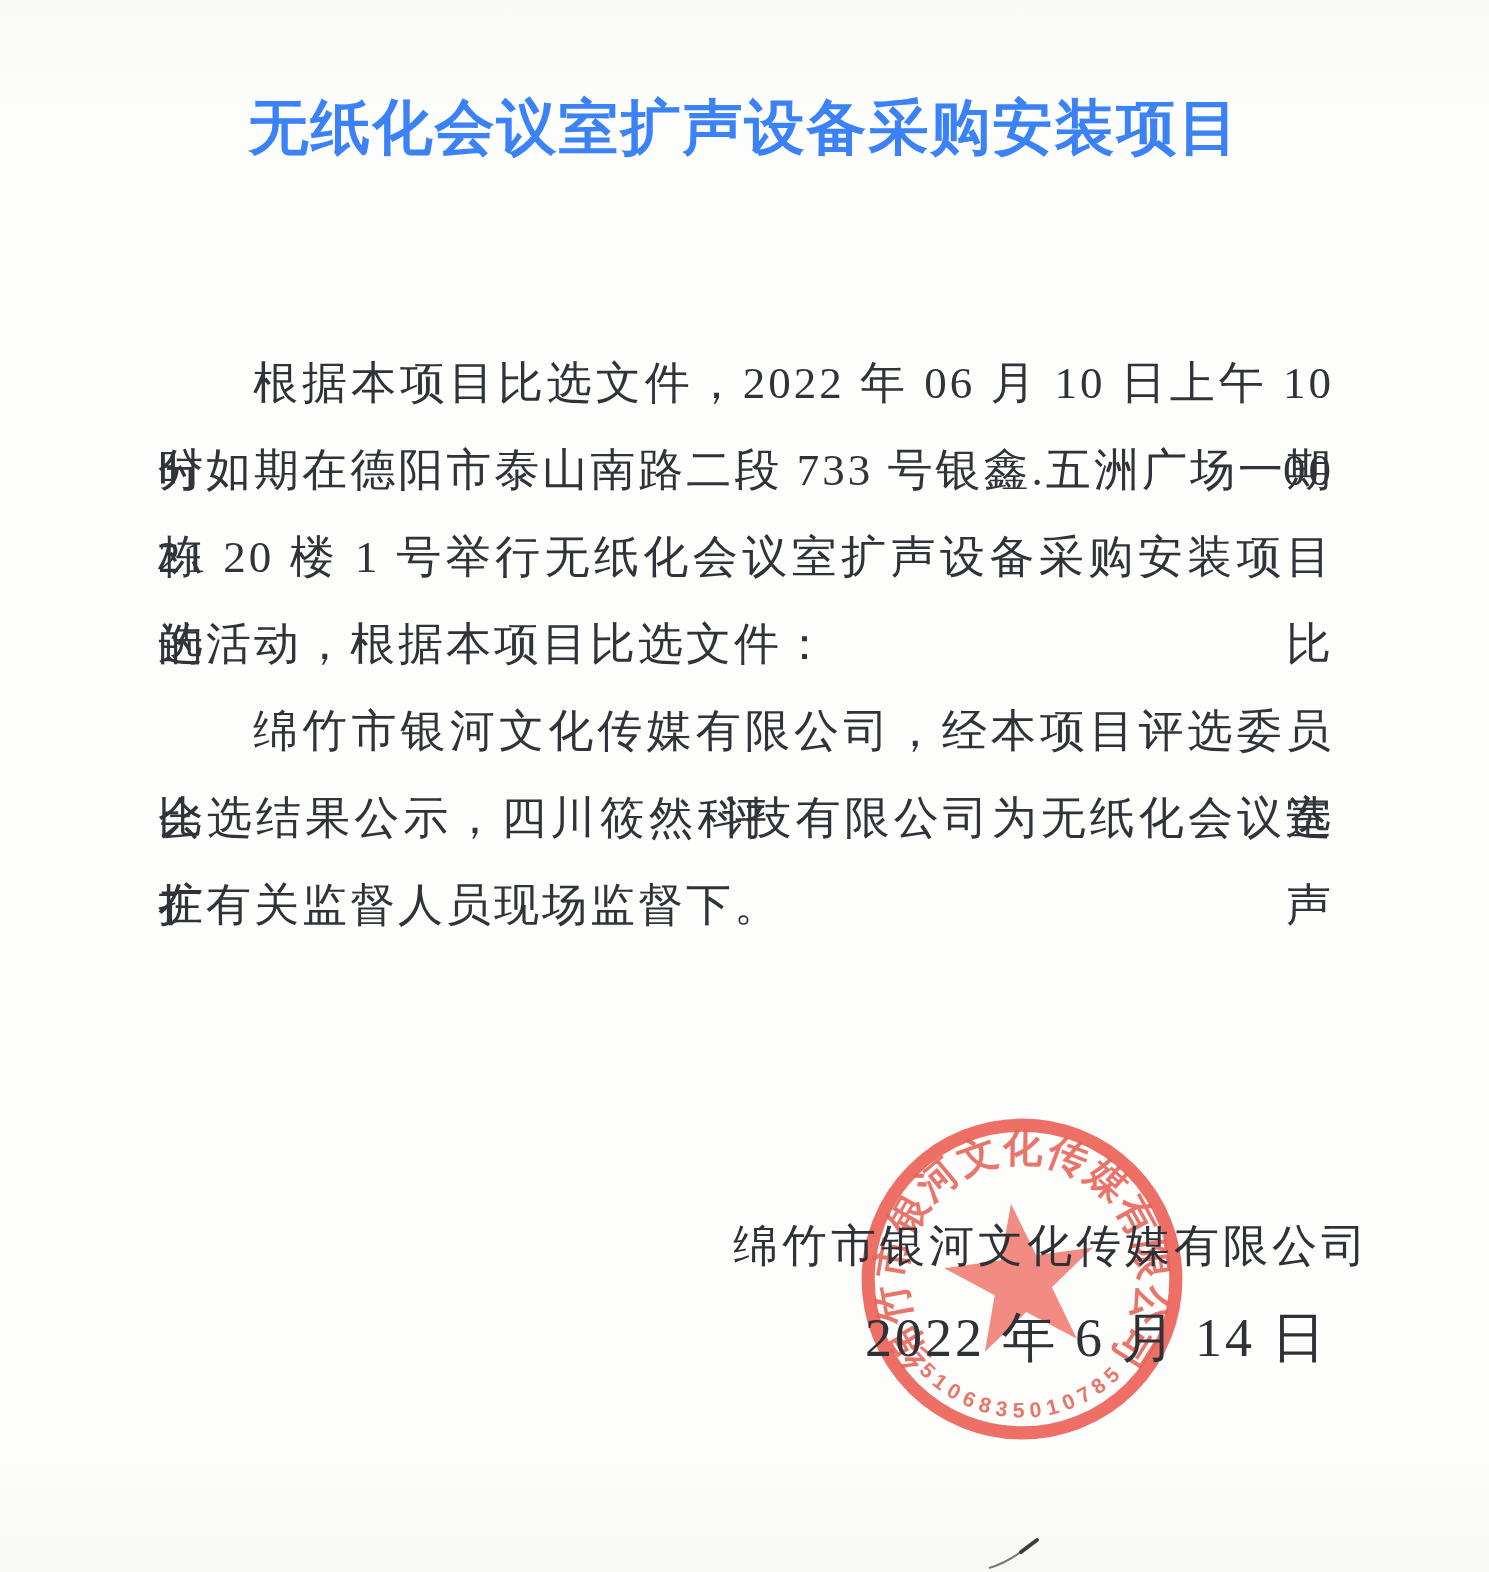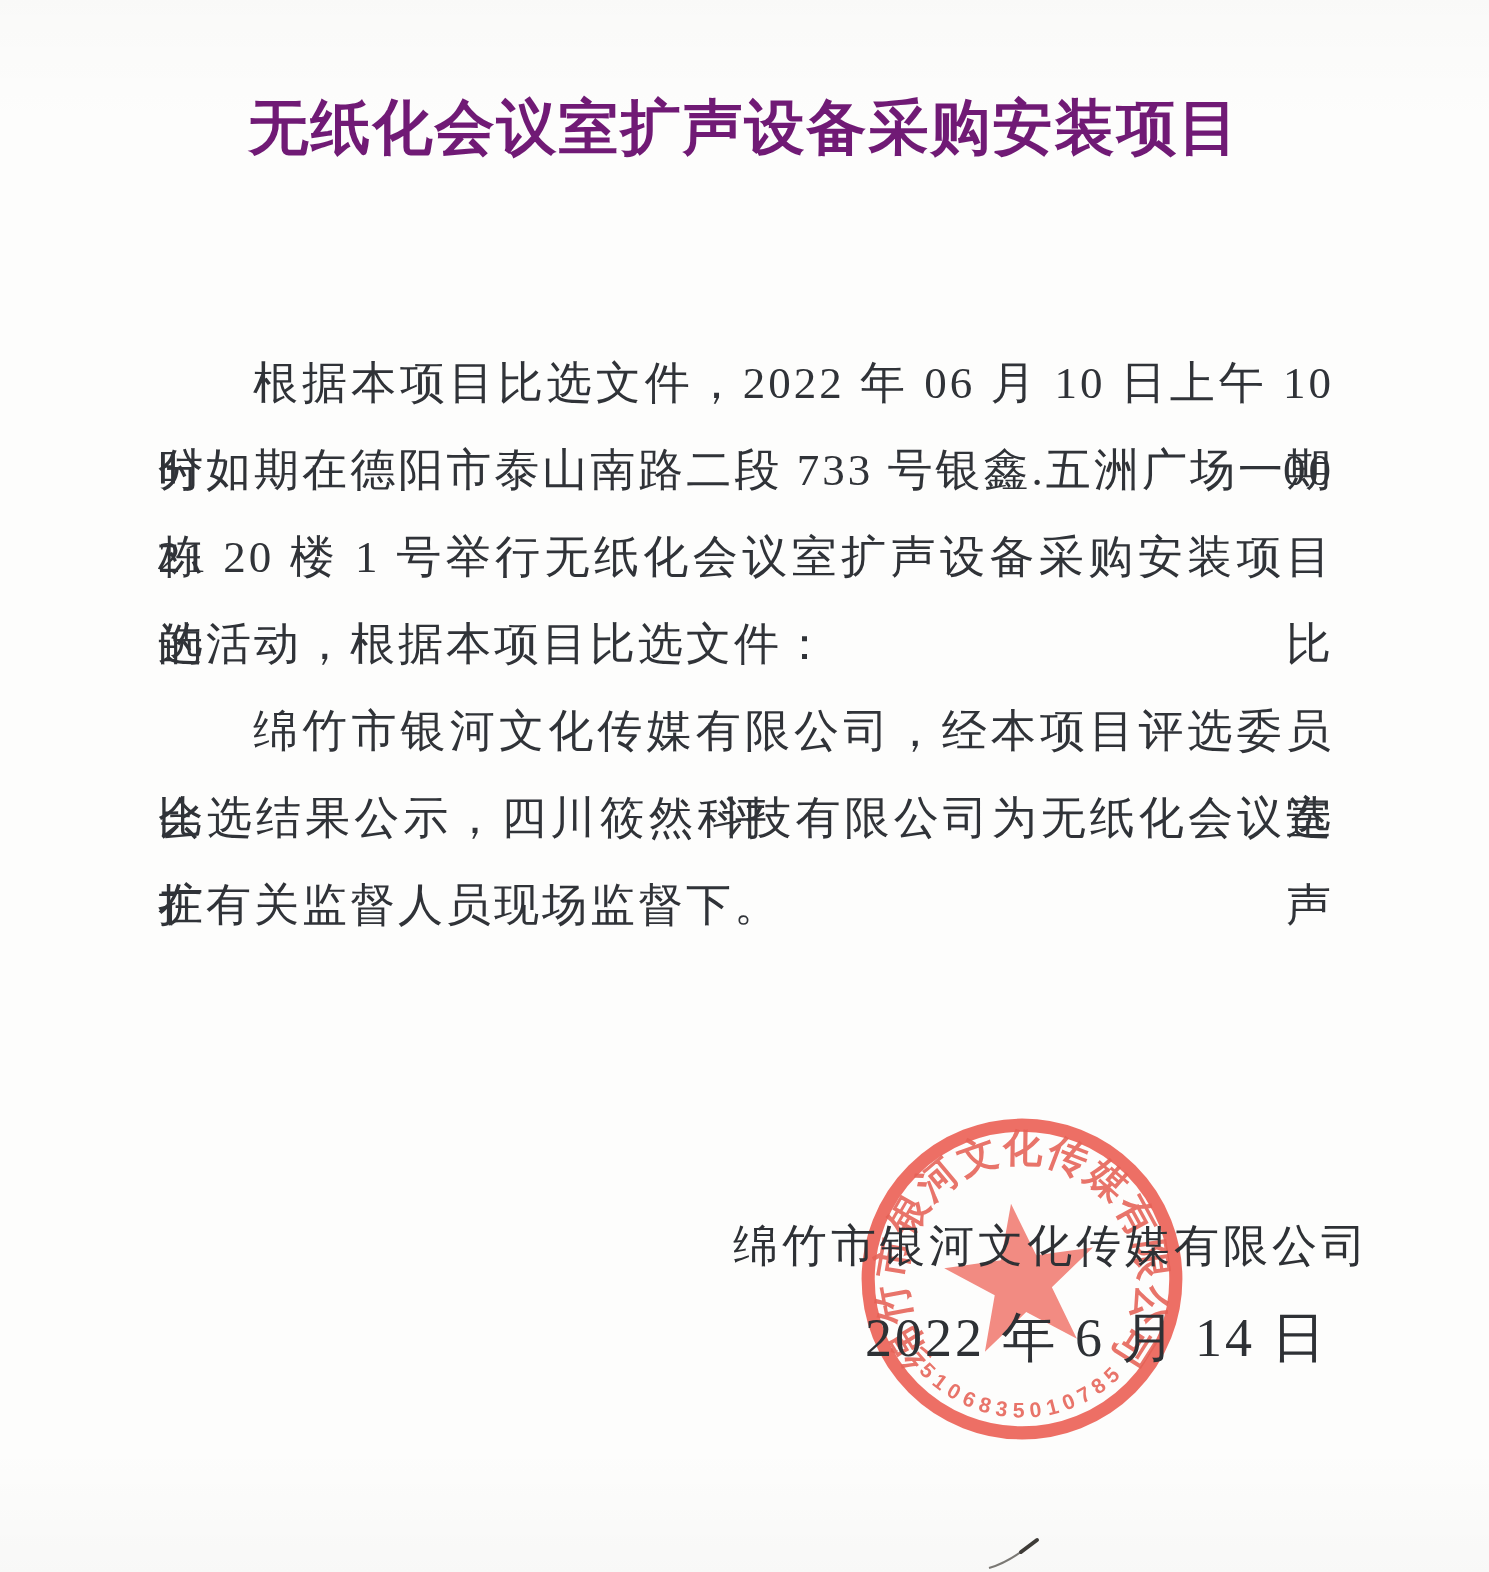--- a/index.html
+++ b/index.html
@@ -11,21 +11,21 @@
     font-family:"Liberation Serif", serif;
   }
   
   .page::after{
     content:"";position:absolute;inset:0;pointer-events:none;
     background:linear-gradient(180deg, rgba(0,0,0,0.015), rgba(0,0,0,0) 8%, rgba(0,0,0,0) 92%, rgba(0,0,0,0.02));
   }
   .title{
     position:absolute;left:0;top:84px;width:1489px;
     text-align:center;
-    color:#701a75;
+    color:#3b82f6;
     font-weight:bold;
     font-size:60px;
     line-height:88px;
     letter-spacing:2px;
   }
   .body-text{
     position:absolute;left:158px;top:340px;width:1176px;
     color:#303338;
     font-size:45px;
     line-height:87px;

